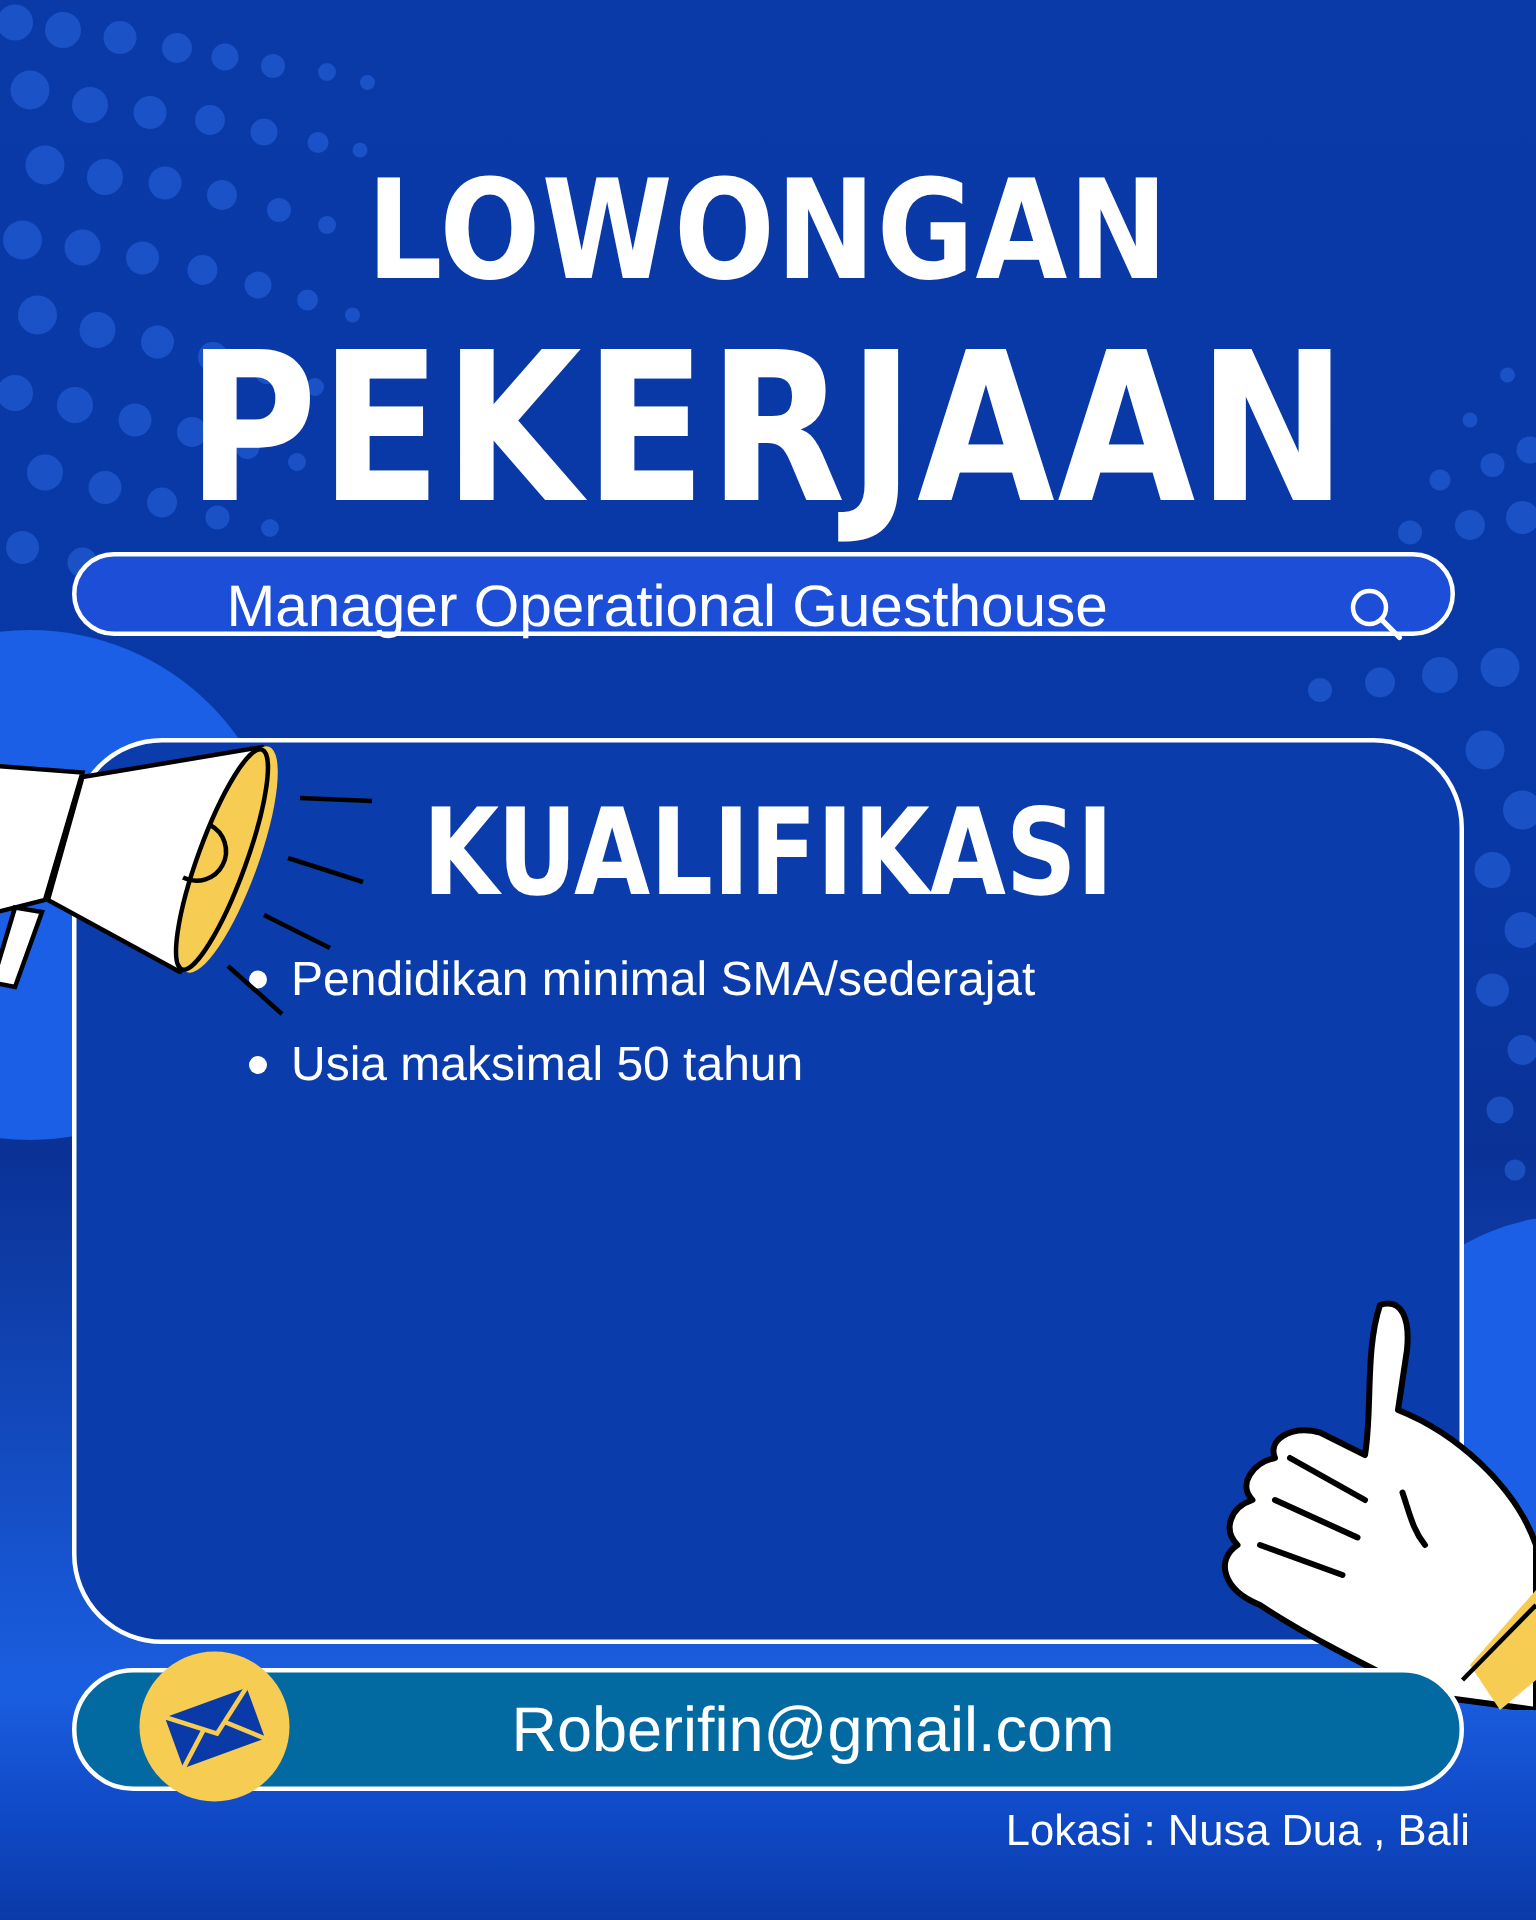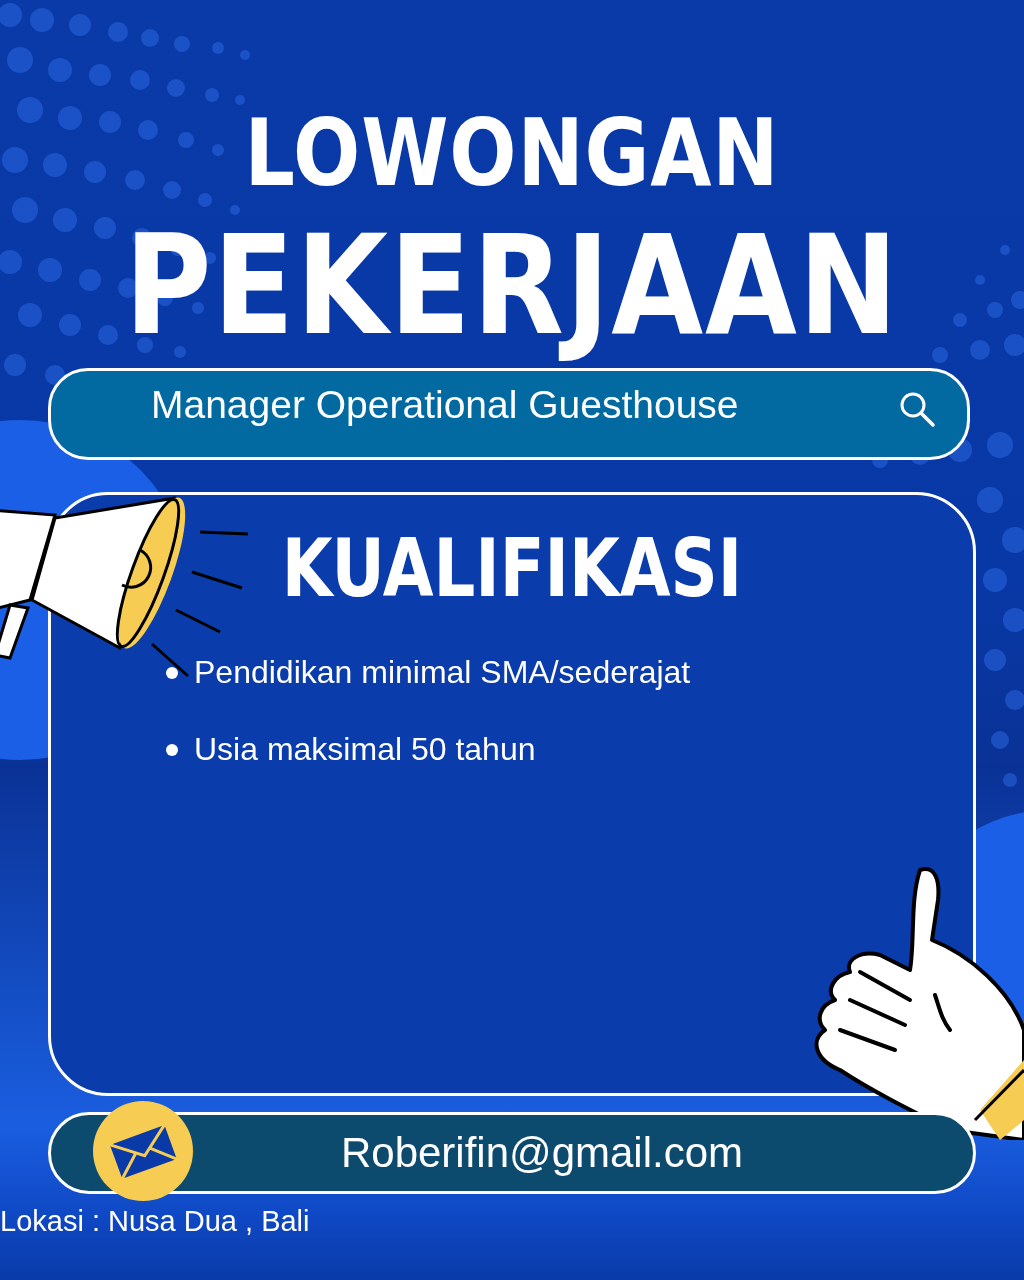--- a/index.html
+++ b/index.html
@@ -15,50 +15,50 @@
     position:absolute; left:0; width:1024px; top:100px; text-align:center;
     font-family:"DejaVu Sans", sans-serif; font-weight:bold; font-size:92px; letter-spacing:1px;
     transform:scaleX(0.86); transform-origin:center;
   }
   .title2 {
     position:absolute; left:0; width:1024px; top:205px; text-align:center;
     font-family:"DejaVu Sans", sans-serif; font-weight:bold; font-size:138px; letter-spacing:2px;
     transform:scaleX(0.86); transform-origin:center;
   }
   .search-pill {
-    position:absolute; left:48px; top:368px; width:922px; height:92px;
-    border:3px solid #fff; border-radius:40px; background:#0369a1; box-sizing:border-box;
+    position:absolute; left:48px; top:368px; width:922px; height:56px;
+    border:3px solid #fff; border-radius:40px; background:#1d4ed8; box-sizing:border-box;
   }
   .search-text {
     position:absolute; left:100px; top:12px; font-size:39px; line-height:44px;
   }
   .search-icon { position:absolute; right:30px; top:18px; width:40px; height:40px; }
   .card {
     position:absolute; left:48px; top:492px; width:928px; height:604px;
     border:3px solid #fff; border-radius:60px; background:#0a3cab; box-sizing:border-box;
   }
   .card-title {
     position:absolute; left:0; width:1024px; top:522px; text-align:center;
     font-family:"DejaVu Sans", sans-serif; font-weight:bold; font-size:80px;
     transform:scaleX(0.82); transform-origin:center;
   }
   .list { position:absolute; left:162px; top:630px; margin:0; padding:0; list-style:none; }
-  .list li { position:relative; height:57px; font-size:32px; line-height:44px; padding-left:32px; white-space:nowrap;margin-top:20px; }
+  .list li { position:relative; height:57px; font-size:32px; line-height:44px; padding-left:32px; white-space:nowrap; }
   .list li::before {
     content:""; position:absolute; left:4px; top:17px; width:12px; height:12px; border-radius:50%; background:#fff;
   }
   .email-pill {
     position:absolute; left:48px; top:1112px; width:928px; height:82px;
-    border:3px solid #fff; border-radius:42px; background:#0c4a6e; box-sizing:border-box;
+    border:3px solid #fff; border-radius:42px; background:#0369a1; box-sizing:border-box;
   }
   .email-text { position:absolute; left:0; width:100%; text-align:center; top:14px; font-size:42px; line-height:48px; padding-left:60px; box-sizing:border-box; }
   .mail-badge {
     position:absolute; left:93px; top:1101px; width:100px; height:100px; border-radius:50%; background:#f6cc52;
   }
-  .location { position:absolute; left:0; width:980px; top:1205px; text-align:left; font-size:29px; }
+  .location { position:absolute; left:0; width:980px; top:1205px; text-align:right; font-size:29px; }
   .megaphone { position:absolute; left:0; top:480px; width:260px; height:210px; }
   .thumb { position:absolute; left:800px; top:860px; width:224px; height:280px; }
 </style>
 </head>
 <body>
 
 <svg class="dots" width="1024" height="1280">
   <g fill="#2a66e0" opacity="0.55">
     <circle cx="10" cy="15" r="12"></circle>
       <circle cx="42" cy="20" r="12"></circle>

